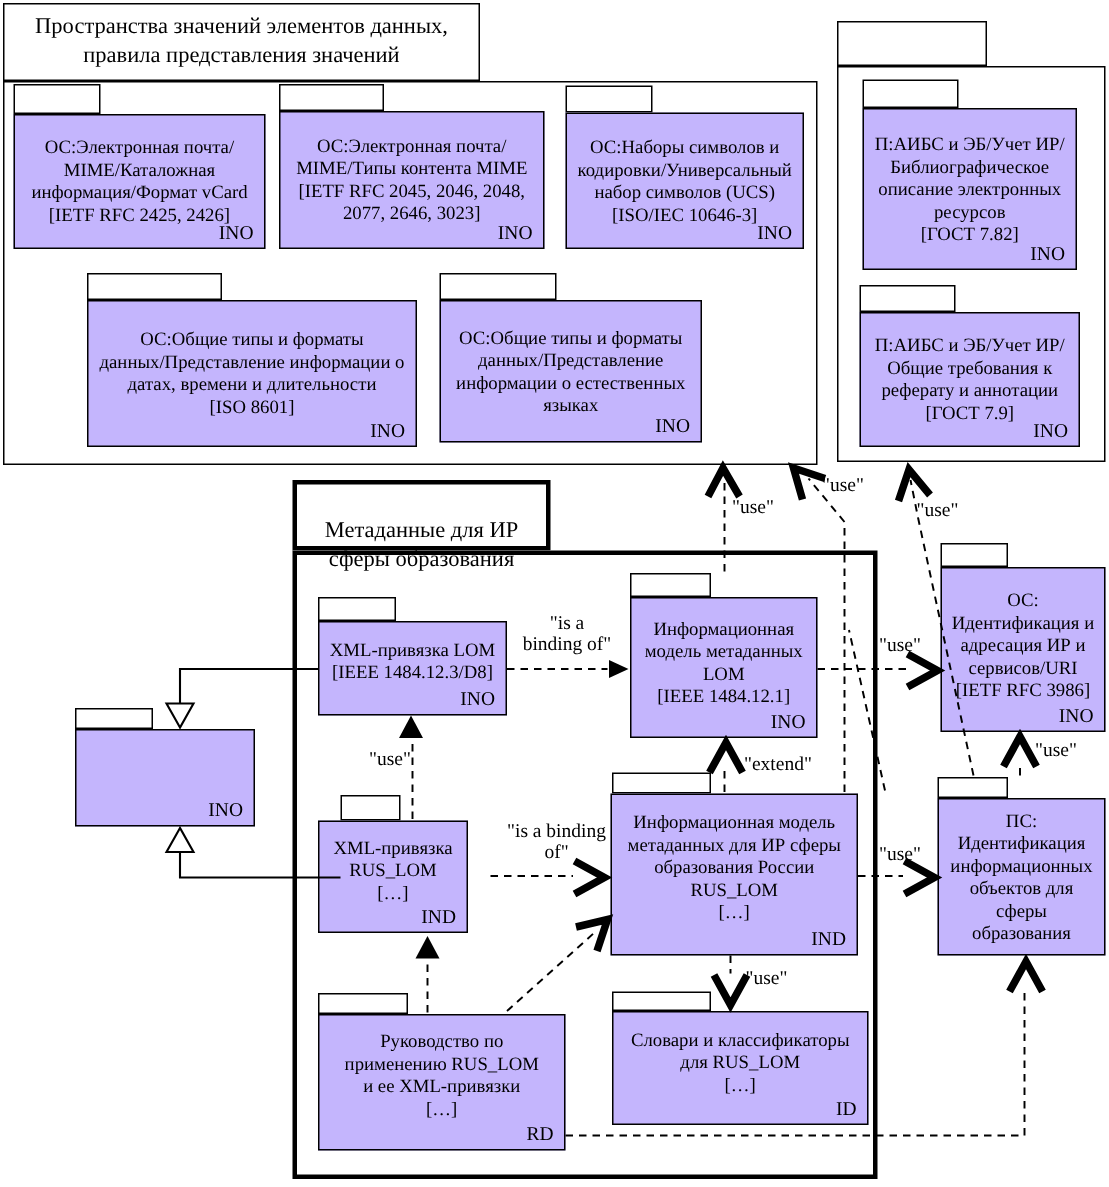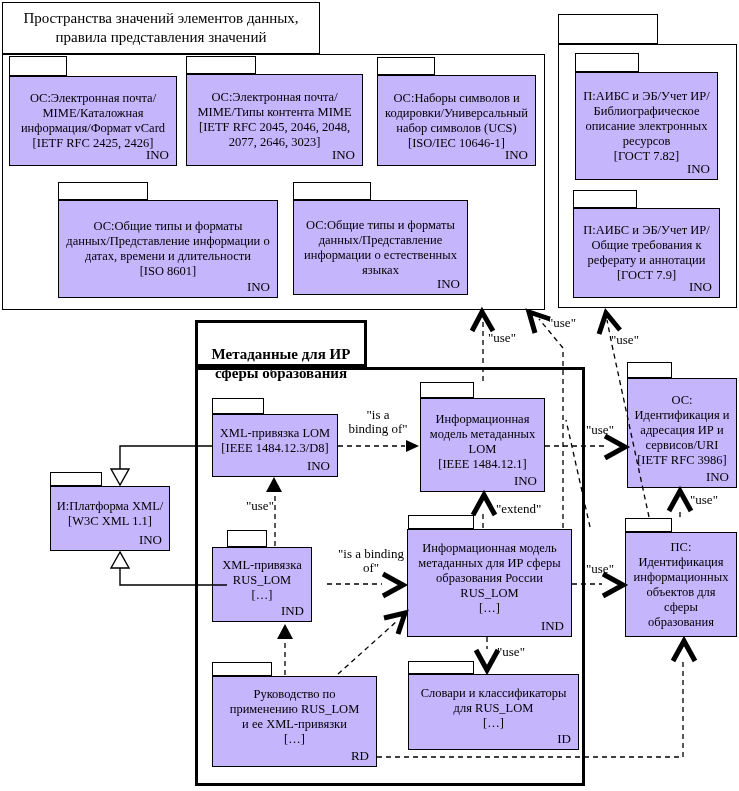--- a/index.html
+++ b/index.html
@@ -7,21 +7,21 @@
   .tab{position:absolute;box-sizing:border-box;border:1px solid #000;background:#fff;z-index:2;}
   .bx{position:absolute;box-sizing:border-box;border:1px solid #000;background:#c4b5fd;z-index:2;
       display:flex;align-items:center;justify-content:center;text-align:center;}
   .txt{white-space:pre-line;font-size:12.5px;line-height:1.2;padding:1px 2px;}
   .code{position:absolute;right:7px;bottom:2px;font-size:13px;}
   .grp-tab{position:absolute;box-sizing:border-box;border:1px solid #000;background:#fff;z-index:1;
       display:flex;align-items:center;justify-content:center;text-align:center;}
   .grp-body{position:absolute;box-sizing:border-box;border:1px solid #000;background:#fff;z-index:0;}
   .bold3{border-width:3px;}
   .gtitle{white-space:pre-line;font-size:15px;line-height:1.3;}
-  .gtitle.b{font-weight:bold;line-height:1.25;margin-top:40px;}
+  .gtitle.b{font-weight:normal;line-height:1.25;margin-top:40px;}
   svg.lines{position:absolute;left:0;top:0;z-index:5;pointer-events:none;}
   .elabel{position:absolute;z-index:6;font-size:13px;line-height:1.1;white-space:pre-line;text-align:center;}
   .dl{fill:none;stroke:#000;stroke-width:1.3;stroke-dasharray:5 4;}
   .sl{fill:none;stroke:#000;stroke-width:1.4;}
   .ch{fill:none;stroke:#000;stroke-width:5;stroke-linejoin:miter;}
   .tri{fill:#000;stroke:none;}
   .htri{fill:#fff;stroke:#000;stroke-width:1.4;}
 </style>
 </head>
 <body>
@@ -59,21 +59,21 @@
 [IETF RFC 2045, 2046, 2048,
 2077, 2646, 3023]</div>
   <div class="code">INO</div>
 </div>
 
 <div class="tab" style="left:377px;top:57px;width:58px;height:18px;"></div>
 <div class="bx" style="left:377px;top:75px;width:159px;height:91px;">
   <div class="txt">ОС:Наборы символов и
 кодировки/Универсальный
 набор символов (UCS)
-[ISO/IEC 10646-1]</div>
+[ISO/IEC 10646-3]</div>
   <div class="code">INO</div>
 </div>
 
 <div class="tab" style="left:58px;top:182px;width:90px;height:18px;"></div>
 <div class="bx" style="left:58px;top:200px;width:220px;height:98px;">
   <div class="txt">ОС:Общие типы и форматы
 данных/Представление информации о
 датах, времени и длительности
 [ISO 8601]</div>
   <div class="code">INO</div>
@@ -153,22 +153,20 @@
 <div class="tab" style="left:408px;top:661px;width:66px;height:13px;"></div>
 <div class="bx" style="left:408px;top:674px;width:171px;height:76px;">
   <div class="txt" style="padding-bottom:8px;">Словари и классификаторы
 для RUS_LOM
 […]</div>
   <div class="code">ID</div>
 </div>
 
 <div class="tab" style="left:50px;top:472px;width:52px;height:14px;"></div>
 <div class="bx" style="left:50px;top:486px;width:120px;height:65px;">
-  <div class="txt" style="padding-bottom:10px;">И:Платформа XML/
-[W3C XML 1.1]</div>
   <div class="code">INO</div>
 </div>
 
 <div class="tab" style="left:627px;top:362px;width:45px;height:16px;"></div>
 <div class="bx" style="left:627px;top:378px;width:110px;height:110px;">
   <div class="txt" style="padding-bottom:6px;">ОС:
 Идентификация и
 адресация ИР и
 сервисов/URI
 [IETF RFC 3986]</div>

